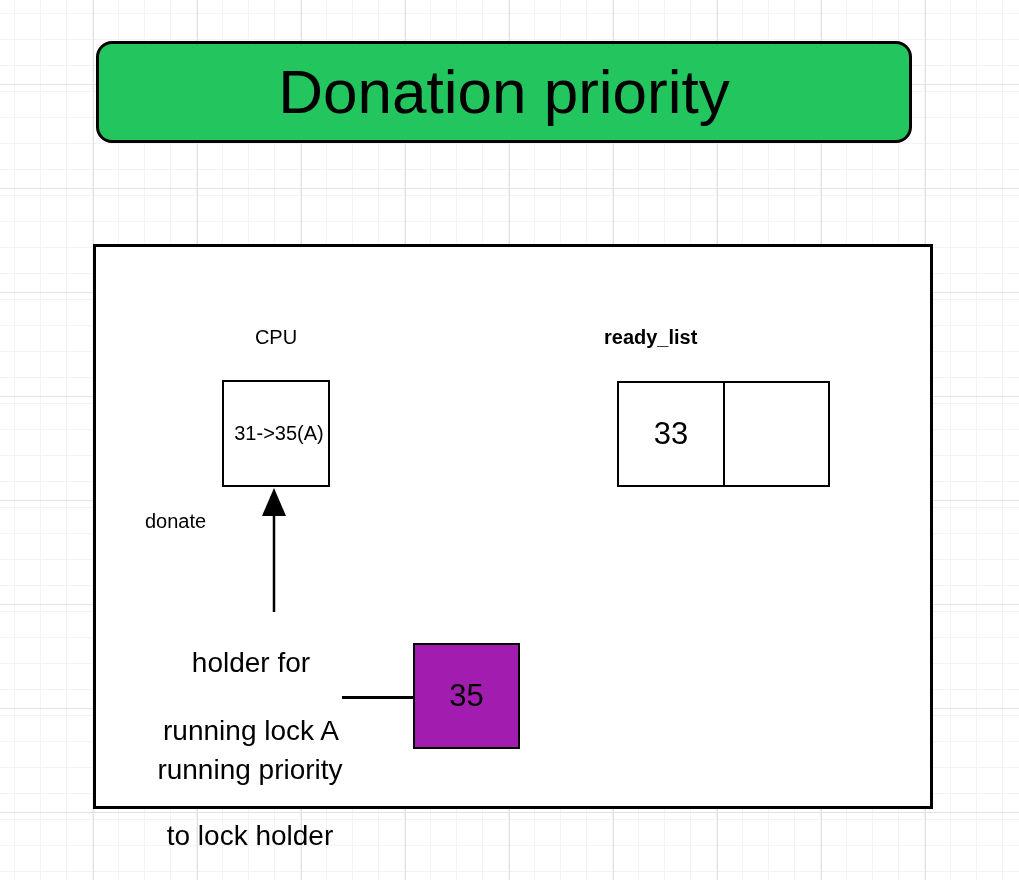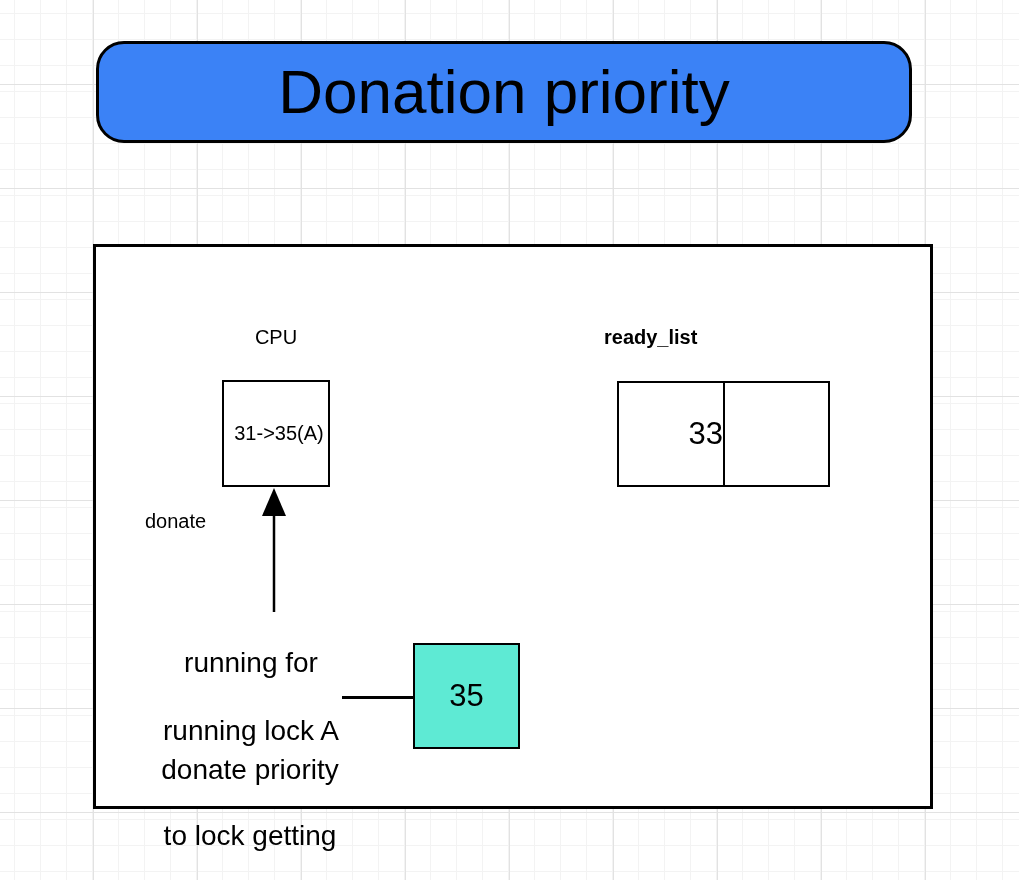--- a/index.html
+++ b/index.html
@@ -17,23 +17,23 @@
       linear-gradient(to right, #f3f3f3 1px, transparent 1px),
       linear-gradient(to bottom, #f3f3f3 1px, transparent 1px);
     background-size: 104px 104px, 104px 104px, 26px 26px, 26px 26px;
     background-position: -11px 0px, 0px -20px, -12px 0px, 0px -13px;
   }
   .canvas { position: relative; width: 1019px; height: 880px; }
 
   .title-box {
     position: absolute; left: 96px; top: 41px;
     width: 816px; height: 102px;
-    background: #3b82f6;
+    background: #22c55e;
     border: 3px solid #000000;
-    border-radius: 28px;
+    border-radius: 16px;
     display: flex; align-items: center; justify-content: center;
   }
   .title-text { font-size: 62px; line-height: 1; white-space: nowrap; }
 
   .main-box {
     position: absolute; left: 93px; top: 244px;
     width: 840px; height: 565px;
     background: #ffffff;
     border: 3px solid #000000;
   }
@@ -55,30 +55,30 @@
   }
   .cpu-box-text { font-size: 20px; white-space: nowrap; margin-left: 6px; }
 
   .ready-box {
     position: absolute; left: 617px; top: 381px;
     width: 213px; height: 106px;
     background: #ffffff; border: 2.5px solid #000000;
     display: flex;
   }
   .ready-cell {
-    display: flex; align-items: center; justify-content: flex-end;
+    display: flex; align-items: center; justify-content: center;
     font-size: 31px;
   }
   .ready-cell-0 { width: 106px; border-right: 2.5px solid #000000; }
   .ready-cell-1 { flex: 1; }
 
   .thread35-box {
     position: absolute; left: 413px; top: 643px;
     width: 107px; height: 106px;
-    background: #5eead4; border: 2.5px solid #000000;
+    background: #a21caf; border: 2.5px solid #000000;
     display: flex; align-items: center; justify-content: center;
     font-size: 31px;
   }
 
   .arrow-svg { position: absolute; left: 257px; top: 487px; }
 
   .connector-line {
     position: absolute; left: 342px; top: 696px;
     width: 71px; height: 3px; background: #000000;
   }
@@ -118,28 +118,28 @@
       <span></span>
     </div>
   </div>
 
   <svg class="arrow-svg" width="34" height="126" viewBox="0 0 34 126">
     <line x1="17" y1="125" x2="17" y2="26" stroke="#000000" stroke-width="2.5"></line>
     <polygon points="17,1 29,29 5,29" fill="#000000"></polygon>
   </svg>
 
   <div class="note waiting-note">
-    <div>running for</div>
+    <div>holder for</div>
     <div>running lock A</div>
   </div>
 
   <div class="connector-line"></div>
 
   <div class="thread35-box">
     <span>35</span>
   </div>
 
   <div class="note donate-note">
-    <div>donate priority</div>
-    <div>to lock getting</div>
+    <div>running priority</div>
+    <div>to lock holder</div>
   </div>
 
 </div>
 
 </body></html>

